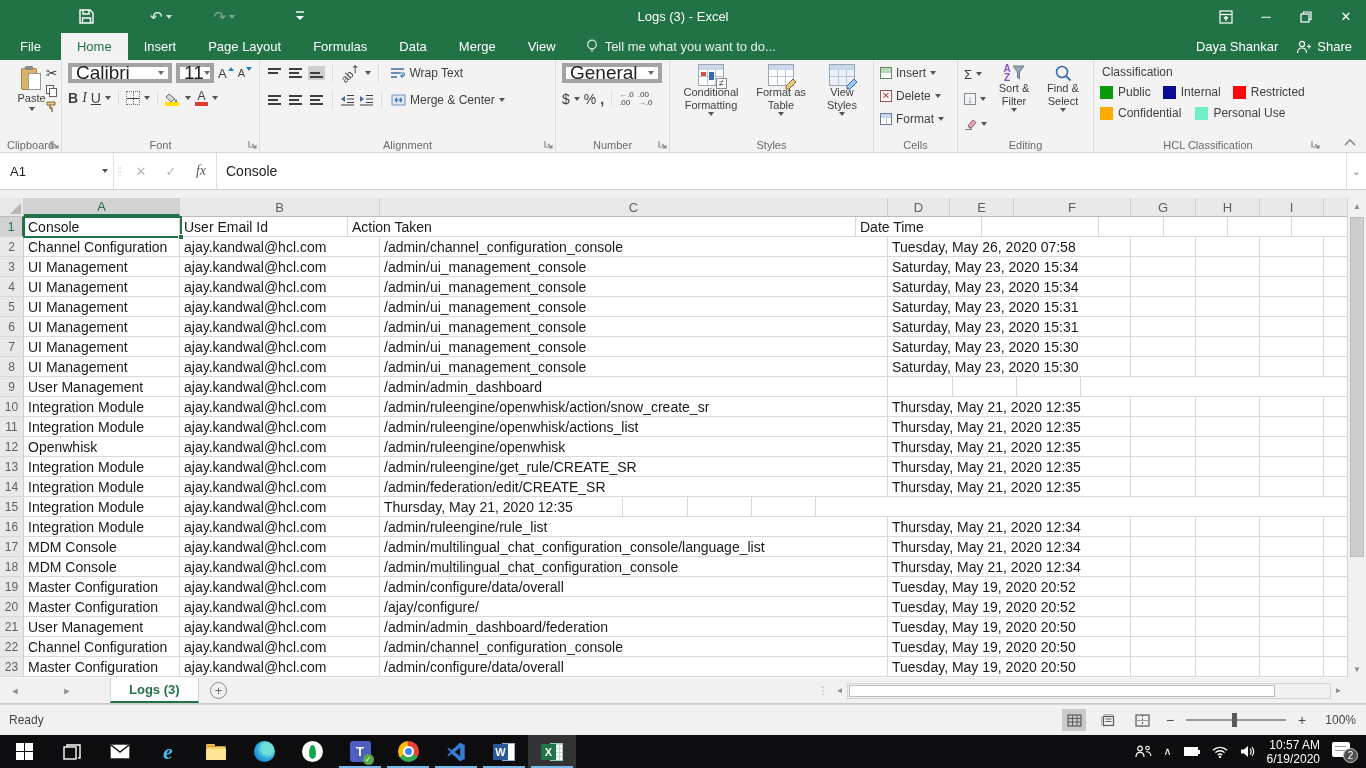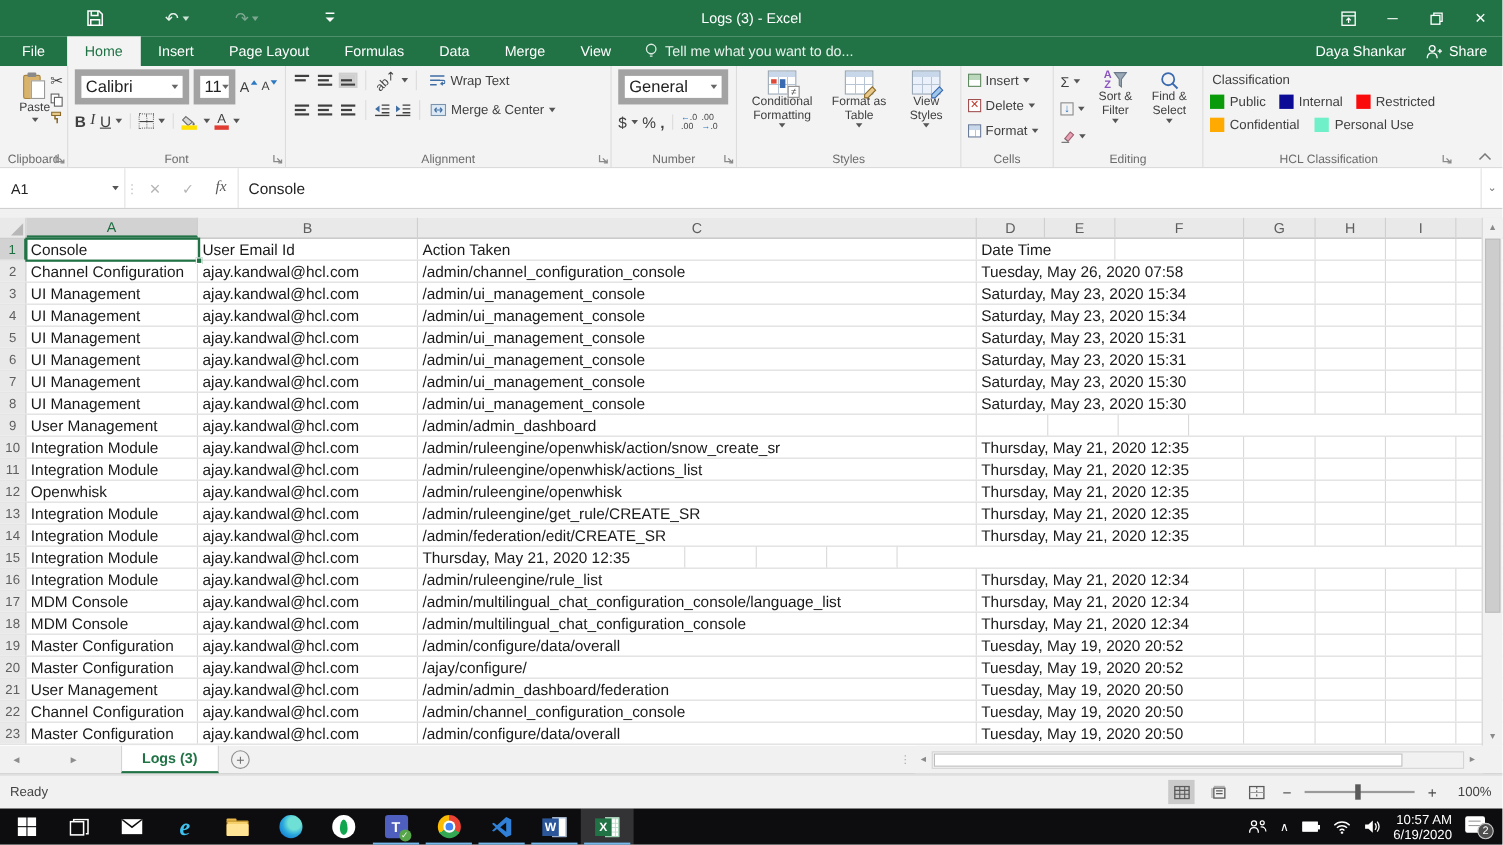--- a/index.html
+++ b/index.html
@@ -23,21 +23,21 @@
   .rtab.active{background:#f3f3f3;color:#217346}
   .tellme{display:flex;align-items:center;margin-left:14px;font-size:13px;color:#e8f2ec;gap:7px}
   .tabsright{margin-left:auto;display:flex;align-items:center;gap:18px;padding-right:14px;font-size:13px}
 
   
   #ribbon{position:absolute;left:0;top:60px;width:1366px;height:93px;background:#f3f3f3;border-bottom:1px solid #d5d5d5;display:flex}
   .grp{position:relative;height:100%;border-right:1px solid #dcdcdc;padding:3px 4px 16px 6px}
   .grp .lbl{position:absolute;bottom:1px;left:0;right:0;text-align:center;font-size:11px;color:#6b6b6b;white-space:nowrap}
   .launch{position:absolute;right:2px;bottom:3px}
   .rowline{display:flex;align-items:center;gap:4px}
-  .combo{background:#fff;border:6px solid #a3a3a3;height:32px;display:flex;align-items:center;padding:0 4px;font-size:15px;color:#222}
+  .combo{background:#fff;border:4px solid #a3a3a3;height:20px;display:flex;align-items:center;padding:0 4px;font-size:19px;color:#222}
   .combo .ca{margin-left:auto;width:0;height:0;border-left:3px solid transparent;border-right:3px solid transparent;border-top:4px solid #666}
   .dd{width:0;height:0;border-left:3px solid transparent;border-right:3px solid transparent;border-top:4px solid #555;display:inline-block}
   .sep{width:1px;align-self:stretch;background:#dcdcdc;margin:1px 3px}
   .ic{display:inline-flex;align-items:center;justify-content:center}
   .glyph{font-size:14px;color:#3f3f3f}
   
   .hl{display:inline-block;width:13px;height:10px;border-top:2px solid #3f3f3f;border-bottom:2px solid #3f3f3f;position:relative;margin:0 2px}
   .hl::after{content:"";position:absolute;left:0;right:3px;top:2px;border-top:2px solid #3f3f3f}
   .hl.sel{background:#cfcfcf;outline:2px solid #cfcfcf}
   .bigbtn{display:flex;flex-direction:column;align-items:center;font-size:11px;color:#3f3f3f;text-align:center;line-height:13px;padding:1px 3px}
@@ -496,21 +496,21 @@
     <div class="chd" style="width:65px">G</div>
     <div class="chd" style="width:64px">H</div>
     <div class="chd" style="width:64px">I</div>
     <div class="chd" style="flex:1;border-right:none"></div>
     <div style="width:19px;background:#e9e9e9"></div>
   </div>
   <div id="rows">
     <div class="grow">
         <div class="rowhead sel">1</div>
         <div class="cell" style="width: 156px;">Console</div>
-        <div class="cell" style="width: 200px;">User Email Id</div>
+        <div class="cell" style="width: 168px;">User Email Id</div>
         <div class="cell" style="width: 508px;">Action Taken</div>
         <div class="cell" style="width: 126px;">Date Time</div>
         <div class="cell" style="width: 117px;"></div>
         <div class="cell" style="width: 65px;"></div>
         <div class="cell" style="width: 64px;"></div>
         <div class="cell" style="width: 64px;"></div>
         <div class="cell filler"></div>
       </div>
       <div class="grow">
         <div class="rowhead">2</div>

